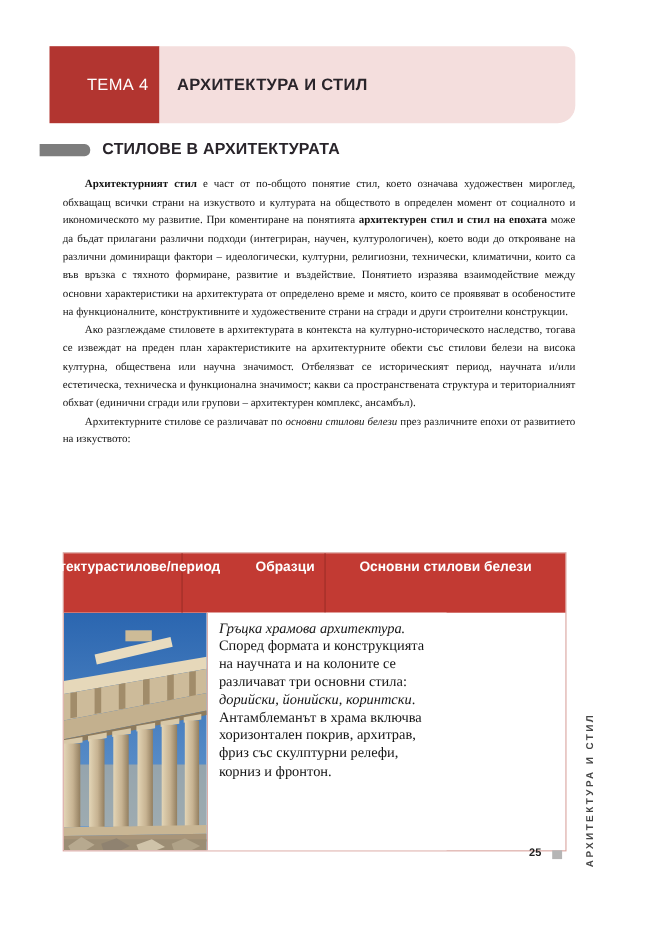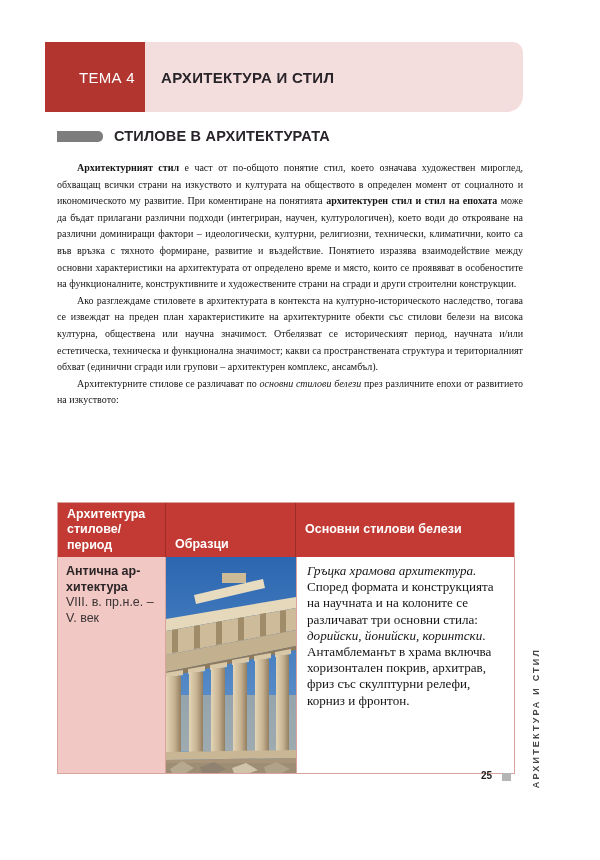--- a/index.html
+++ b/index.html
@@ -12,41 +12,41 @@
   .banner-red{
     width:100px;background:#b23530;color:#fff;display:flex;align-items:center;
     justify-content:flex-end;padding-right:10px;box-sizing:border-box;
     font-size:15px;letter-spacing:.3px;padding-left:16px;
   }
   .banner-pink{
     flex:1;background:#f4dedd;border-radius:0 10px 16px 0;display:flex;align-items:center;
     padding-left:16px;font-weight:bold;font-size:15px;letter-spacing:.3px;color:#29242a;
   }
   
-  .section-head{position:absolute;left:57px;top:127px;height:18px;display:flex;align-items:center;justify-content:center;}
+  .section-head{position:absolute;left:36px;top:127px;height:18px;display:flex;align-items:center;justify-content:center;}
   .section-bar{width:46px;height:11px;background:#7d7d7d;border-radius:0 5px 5px 0;margin-right:11px;}
   .section-title{font-weight:bold;font-size:14.5px;color:#29242a;letter-spacing:.2px;}
   
   .bodytext{
     position:absolute;left:57px;top:160px;width:466px;
     font-family:"Liberation Serif", serif;font-size:10px;line-height:16.6px;
     text-align:justify;color:#141414;
   }
   .bodytext p{margin:0;text-indent:20px;}
   .b{font-weight:bold;}
   .i{font-style:italic;}
   
   .styles-table{
     position:absolute;left:57px;top:502px;width:458px;
     border:1px solid #d9a49e;box-sizing:border-box;background:#fff;
   }
   .t-header{display:flex;background:#c23a33;height:54px;}
   .th{
     color:#fff;font-weight:bold;font-size:12.5px;line-height:1.22;
-    padding:5px 9px;box-sizing:border-box;display:flex;flex-direction:column;justify-content:center;
+    padding:5px 9px;box-sizing:border-box;display:flex;flex-direction:row;justify-content:center;
   }
   .th1{width:108px;border-right:1px solid #9c2d27;}
   .th2{width:130px;border-right:1px solid #9c2d27;justify-content:flex-end;}
   .th3{width:218px;}
   .t-row{display:flex;height:216px;}
   .cell-period{
     width:108px;background:#f1c8c3;border-right:1px solid #d9a49e;
     padding:7px 8px;box-sizing:border-box;font-size:12.5px;line-height:15.5px;color:#3b3336;
   }
   .period-title{font-weight:bold;color:#2a2426;}
@@ -97,30 +97,20 @@
       <div>период</div>
     </div>
     <div class="th th2">
       <div>Образци</div>
     </div>
     <div class="th th3">
       <div>Основни стилови белези</div>
     </div>
   </div>
   <div class="t-row">
-    <div class="cell-period">
-      <div class="period-title">
-        <div>Антична ар-</div>
-        <div>хитектура</div>
-      </div>
-      <div>
-        <div>VIII. в. пр.н.е. –</div>
-        <div>V. век</div>
-      </div>
-    </div>
     <div class="cell-image">
 
       <svg width="130" height="216" viewBox="0 0 130 216" preserveAspectRatio="none">
         <defs>
           <linearGradient id="sky" x1="0" y1="0" x2="0" y2="1">
             <stop offset="0" stop-color="#2b66b0"></stop>
             <stop offset="1" stop-color="#6fa0d4"></stop>
           </linearGradient>
           <linearGradient id="col" x1="0" y1="0" x2="1" y2="0">
             <stop offset="0" stop-color="#e3d5b6"></stop>

